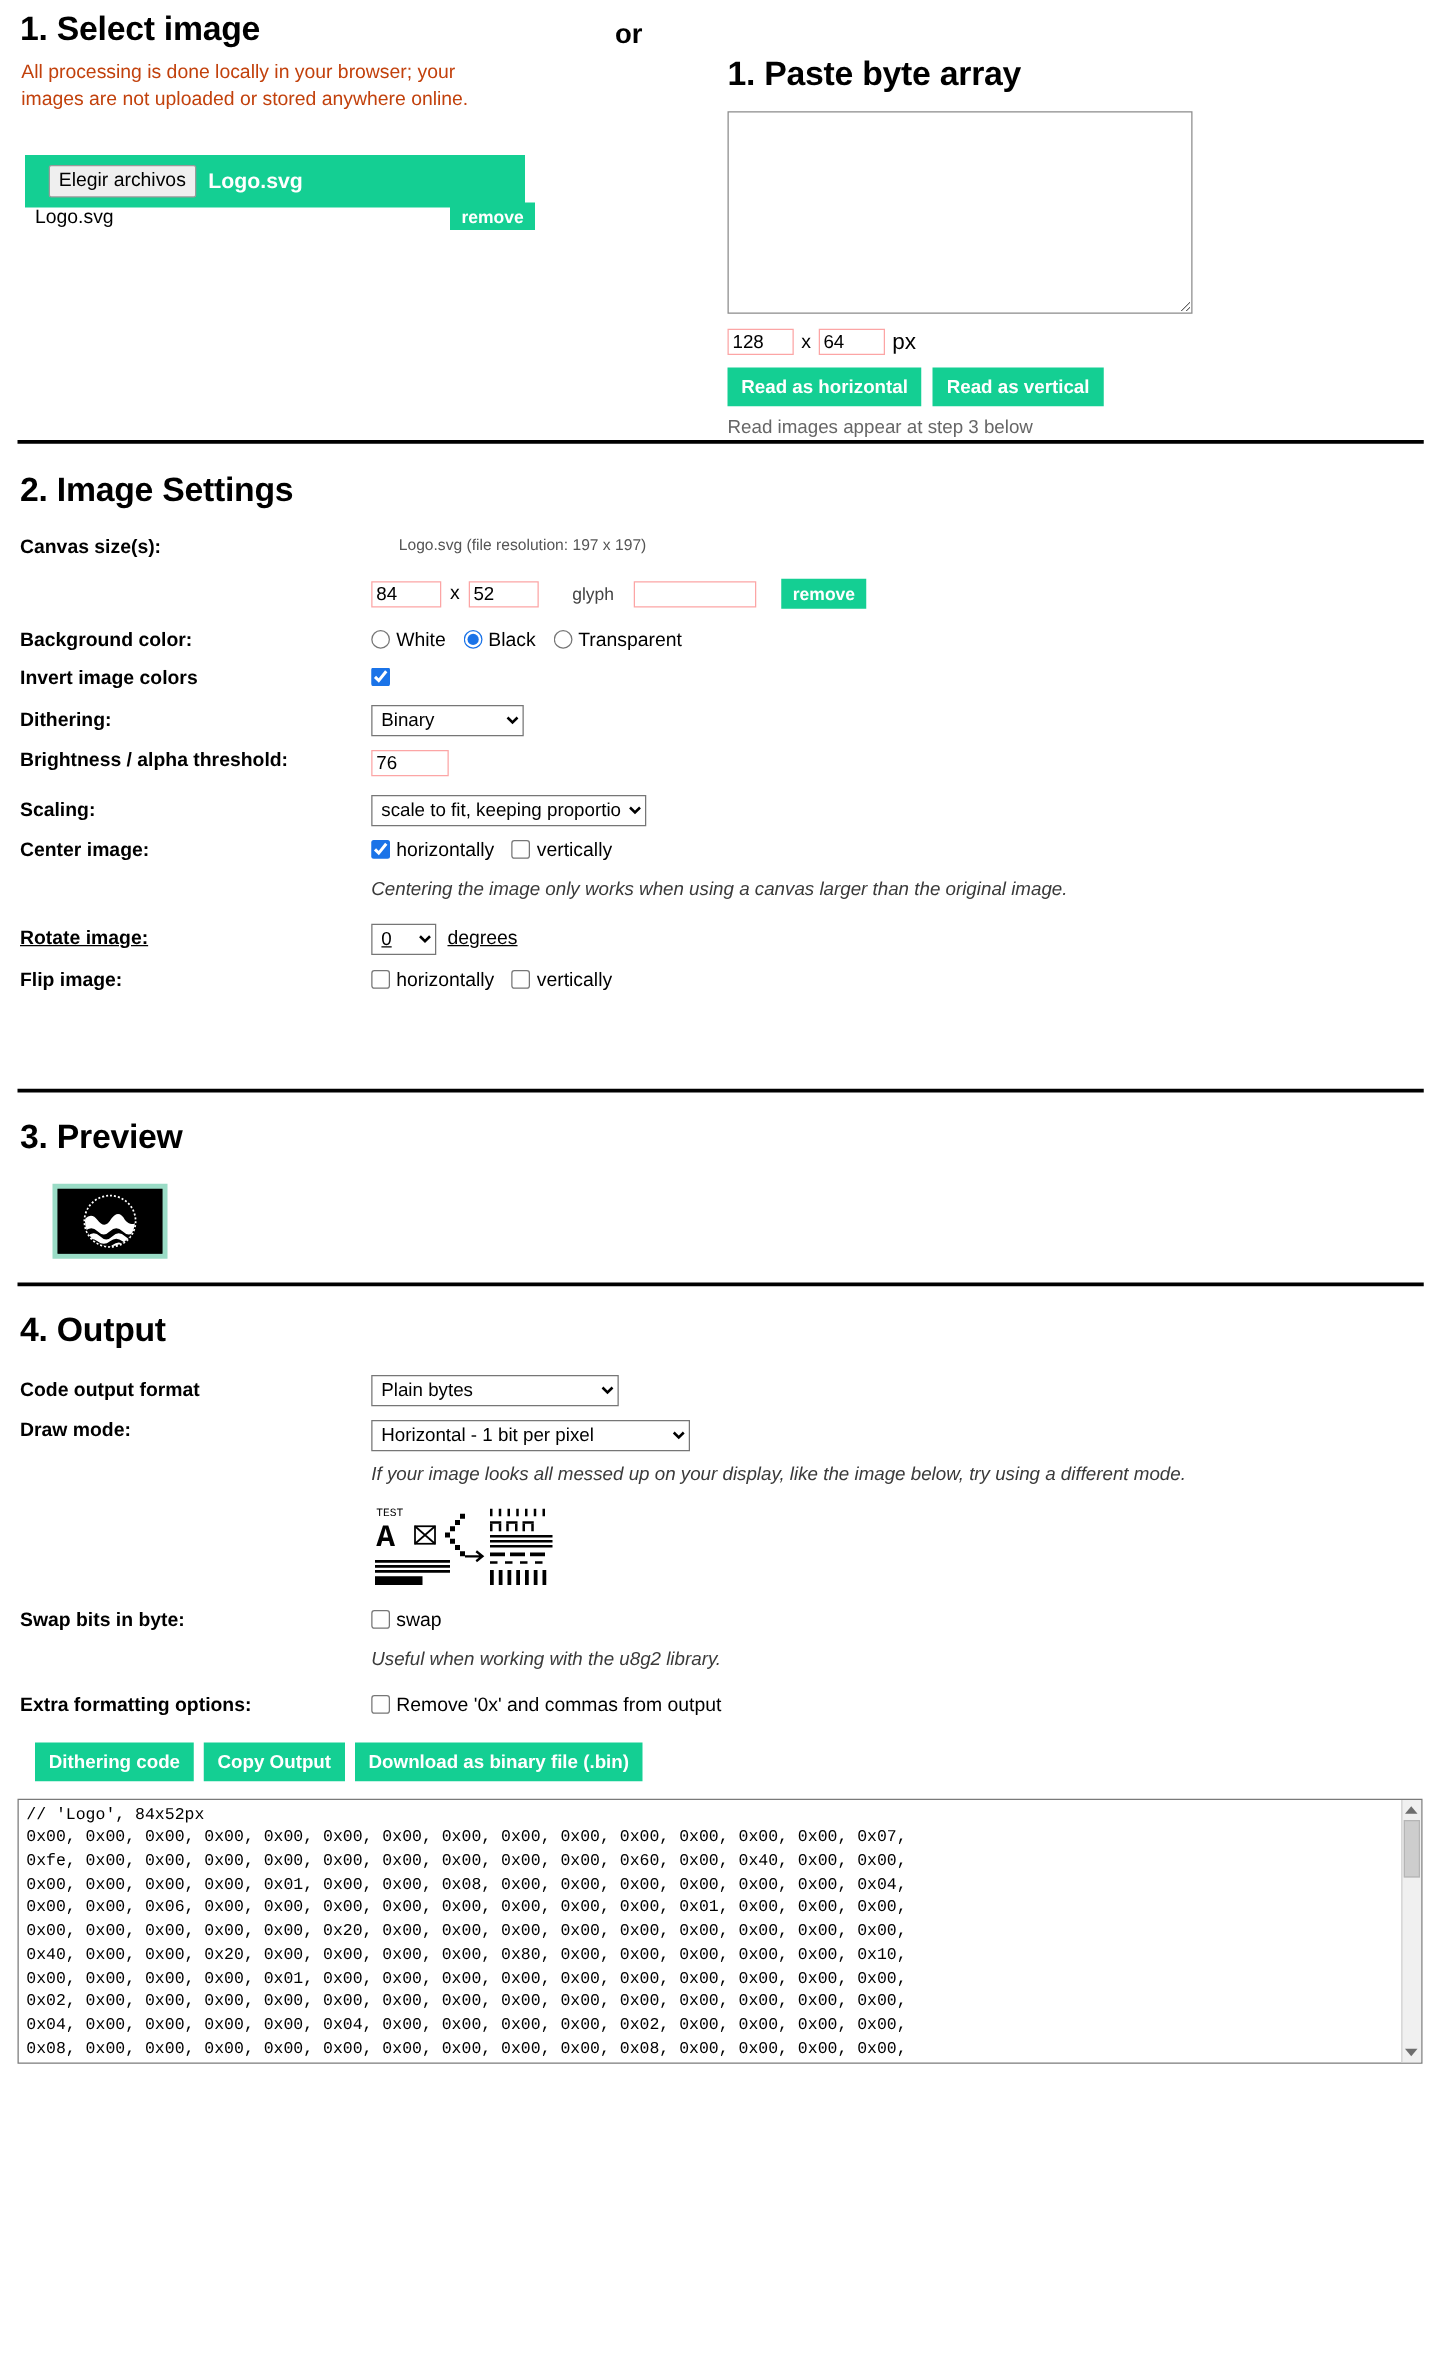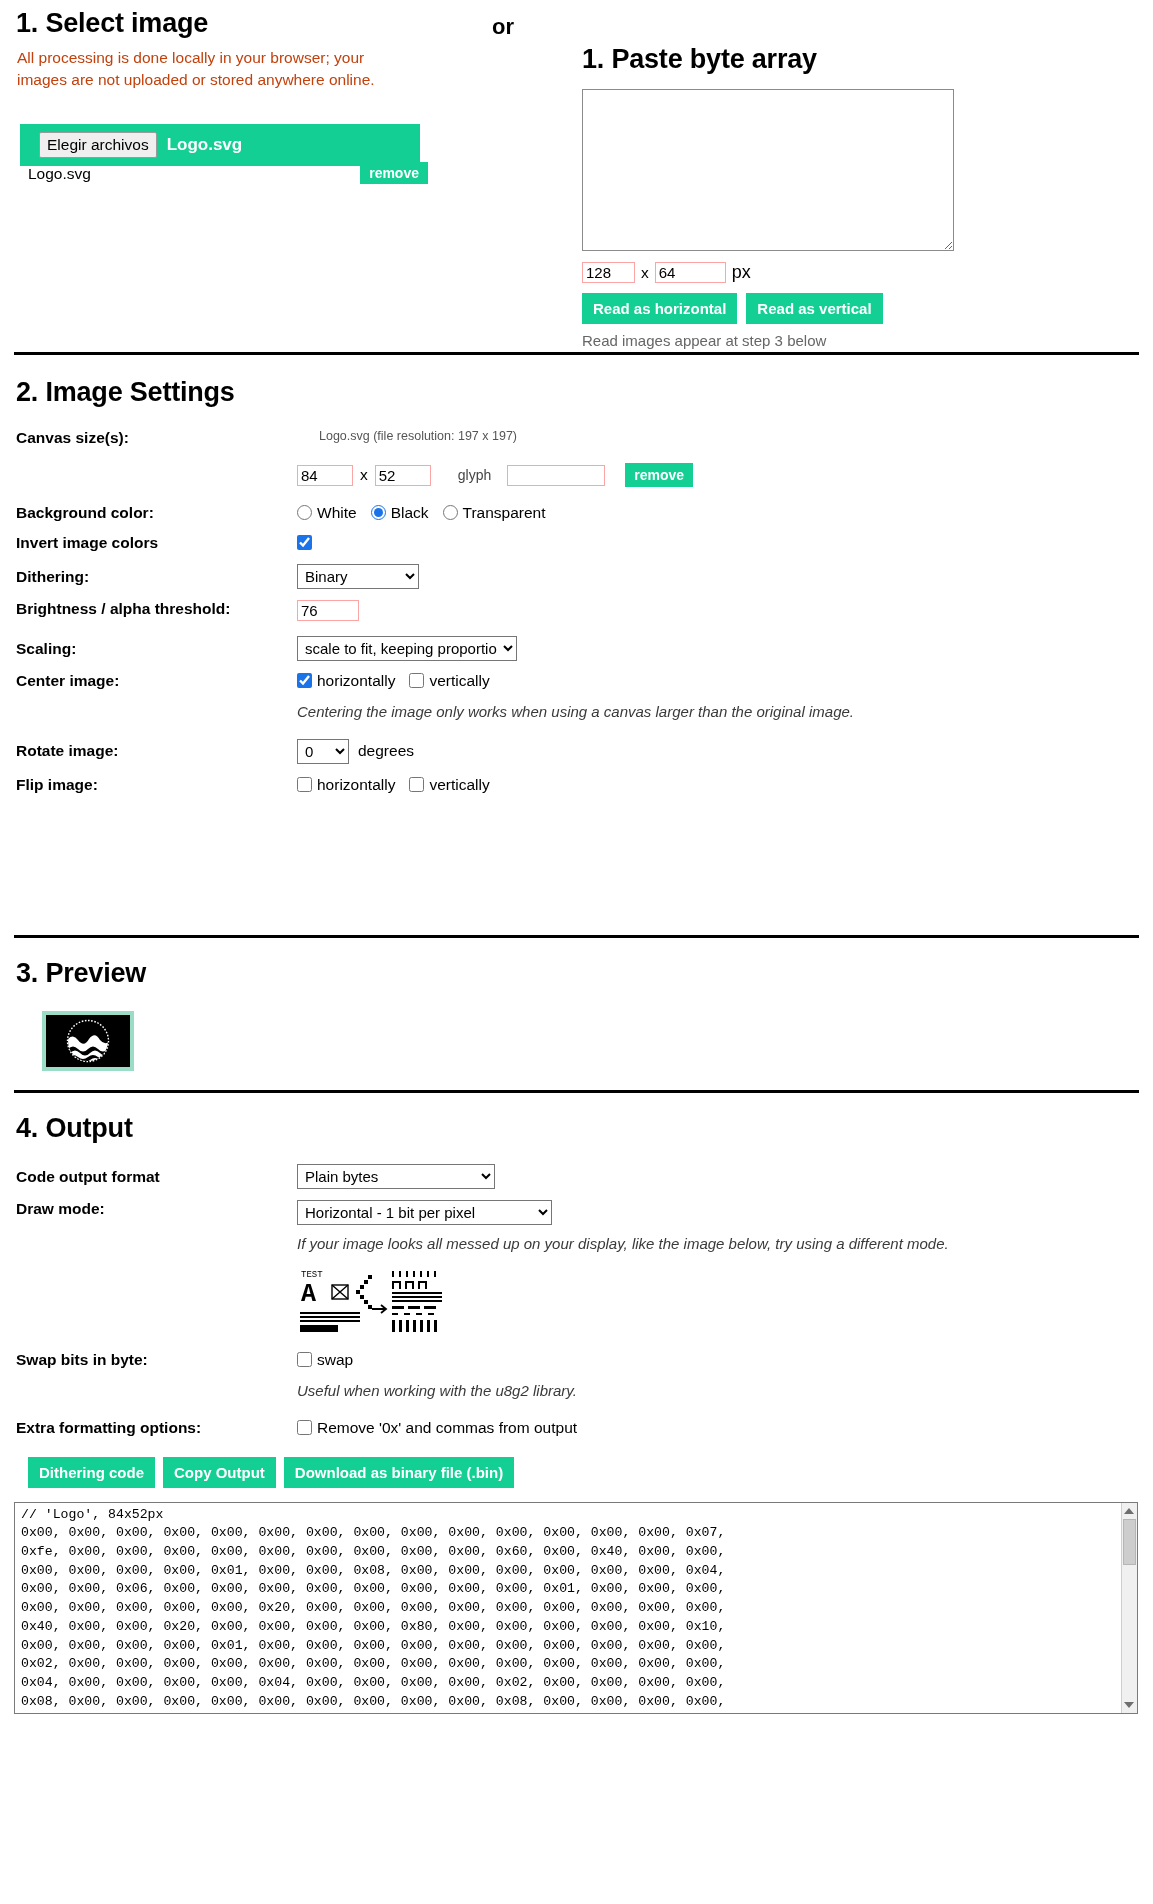--- a/index.html
+++ b/index.html
@@ -49,33 +49,33 @@
   #byte-array-textarea {
     width:372px; height:162px; border:1px solid #8b8b8b; background:#fff;
     resize:both; font-family:"Liberation Mono", monospace; font-size:13px; padding:3px;
   }
   #size-row { margin-top:7px; display:flex; align-items:center; gap:6px; }
   .num-input {
     border:1px solid #fca5a5; background:#fff; height:21px; font-size:15px; padding:1px 3px;
     font-family:"Liberation Sans", sans-serif;
   }
   #paste-width-input { width:53px; }
-  #paste-height-input { width:71px; }
+  #paste-height-input { width:53px; }
   #px-label { font-size:18px; }
   #read-btn-row { margin-top:10px; display:flex; gap:9px; }
   .green-btn {
     background:#14cf93; color:#fff; font-weight:bold; border:none;
     font-size:15px; padding:7px 11px; font-family:"Liberation Sans", sans-serif; cursor:pointer;
   }
   #read-hint { margin-top:8px; color:#666; font-size:15px; }
 
   hr.rule { border:none; border-top:3px solid #000; margin:0; }
 
   
-  .step2 { position:relative; padding-top:22px; height:580px; }
+  .step2 { position:relative; padding-top:22px; height:516px; }
   #title-image-settings { margin-left:2px; }
   .srow { position:relative; display:flex; align-items:flex-start; }
   .slabel { width:283px; font-weight:bold; font-size:15.5px; padding-left:2px; }
   .sfield { flex:1; }
   select {
     border:1px solid #767676; background:#fff; font-size:15px; height:25px;
     font-family:"Liberation Sans", sans-serif; padding:1px 3px;
   }
   input[type=checkbox], input[type=radio] { width:15px; height:15px; vertical-align:-2px; margin:0 5px 0 0; accent-color:#1a73e8; }
   .opt { font-size:15.5px; margin-right:14px; white-space:nowrap; }
@@ -225,21 +225,21 @@
             <input type="checkbox" checked="" style=""><span>horizontally</span>
           </label>
           <label class="opt">
             <input type="checkbox" style=""><span>vertically</span>
           </label>
         </div>
         <div class="note-italic" style="margin-top:11px;">Centering the image only works when using a canvas larger than the original image.</div>
       </div>
     </div>
 
-    <div class="srow" style="margin-top:16px; align-items:center;">
+    <div class="srow" style="margin-top:16px; align-items:center;text-decoration:underline;">
       <div class="slabel">Rotate image:</div>
       <div class="sfield" style="display:flex; align-items:center; gap:9px;">
         <select style="width:52px;">
           <option>0</option>
         </select>
         <span>degrees</span>
       </div>
     </div>
 
     <div class="srow" style="margin-top:12px; align-items:center;">

